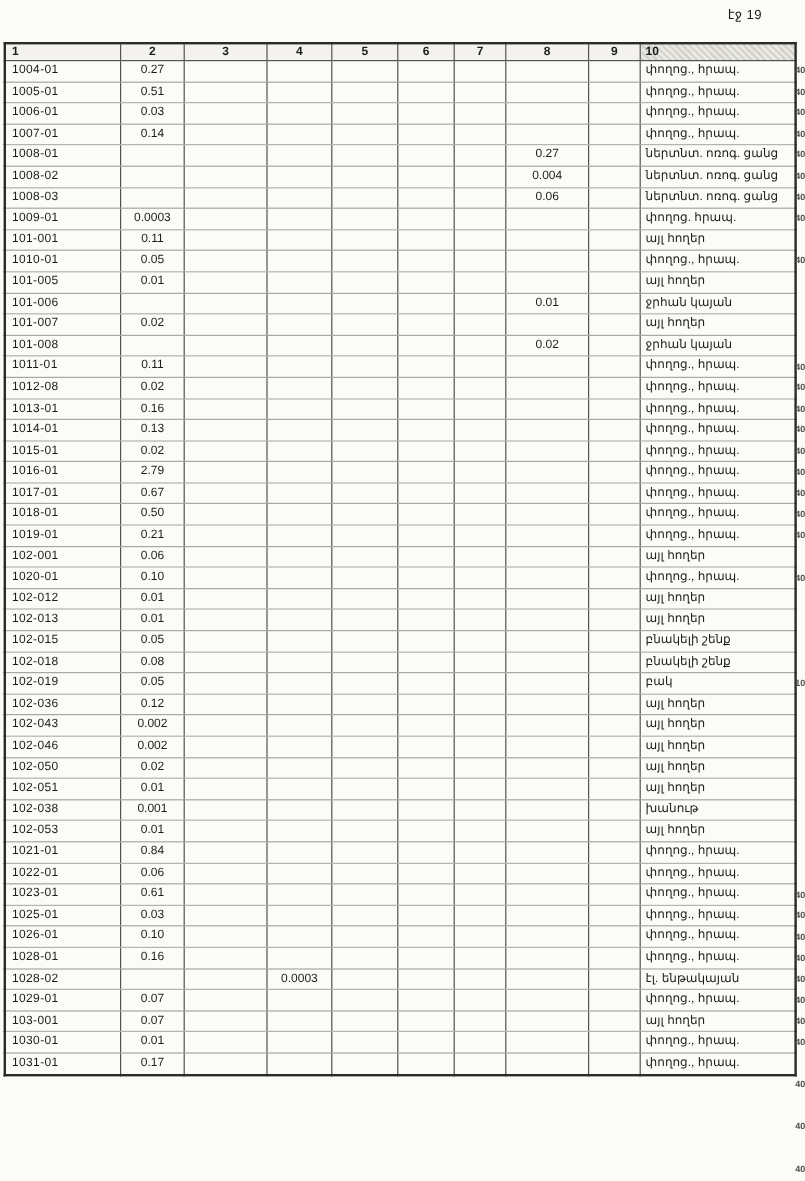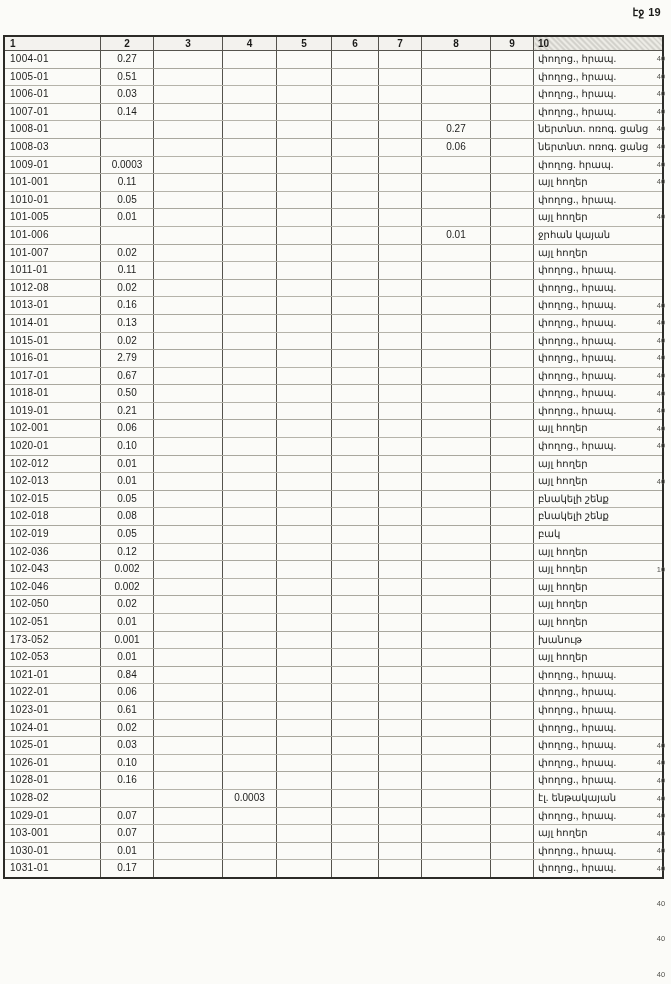--- a/index.html
+++ b/index.html
@@ -11,23 +11,23 @@
     height: 984px;
     position: relative;
     background: #fbfbf8;
     font-family: "Liberation Sans", sans-serif;
     color: #1c1c1a;
     overflow: hidden;
   }
   .page-label {
     position: absolute;
     top: 6px;
-    right: 10px;
+    right: 36px;
     font-size: 11px;
-    font-weight: bold;
+    font-weight: normal;
     letter-spacing: 0.3px;
   }
   table.doc-table {
     position: absolute;
     left: 3px;
     top: 35px;
     width: 643px;
     border-collapse: collapse;
     table-layout: fixed;
     border: 2px solid #2c2b27;
@@ -73,21 +73,22 @@
     position: absolute;
     left: 651px;
     top: 50px;
     width: 20px;
   }
   .margin-mark {
     height: 17.62px;
     line-height: 17.62px;
     font-size: 7.5px;
     color: #53524d;
-    text-align: center;
+    text-align: right;
+    font-weight: bold;
   }
 </style>
 </head>
 <body>
 
 <div class="page-label">էջ 19</div>
 
 <table class="doc-table">
   <thead>
     <tr id="header-row">
@@ -158,20 +159,32 @@
         <td class="col3"></td>
         <td class="col4"></td>
         <td class="col5"></td>
         <td class="col6"></td>
         <td class="col7"></td>
         <td class="col8">0.27</td>
         <td class="col9"></td>
         <td class="col10">ներտնտ. ոռոգ. ցանց</td>
       </tr>
       <tr>
+        <td class="col1">1008-02</td>
+        <td class="col2"></td>
+        <td class="col3"></td>
+        <td class="col4"></td>
+        <td class="col5"></td>
+        <td class="col6"></td>
+        <td class="col7"></td>
+        <td class="col8">0.004</td>
+        <td class="col9"></td>
+        <td class="col10">ներտնտ. ոռոգ. ցանց</td>
+      </tr>
+      <tr>
         <td class="col1">1008-03</td>
         <td class="col2"></td>
         <td class="col3"></td>
         <td class="col4"></td>
         <td class="col5"></td>
         <td class="col6"></td>
         <td class="col7"></td>
         <td class="col8">0.06</td>
         <td class="col9"></td>
         <td class="col10">ներտնտ. ոռոգ. ցանց</td>
@@ -242,20 +255,32 @@
         <td class="col3"></td>
         <td class="col4"></td>
         <td class="col5"></td>
         <td class="col6"></td>
         <td class="col7"></td>
         <td class="col8"></td>
         <td class="col9"></td>
         <td class="col10">այլ հողեր</td>
       </tr>
       <tr>
+        <td class="col1">101-008</td>
+        <td class="col2"></td>
+        <td class="col3"></td>
+        <td class="col4"></td>
+        <td class="col5"></td>
+        <td class="col6"></td>
+        <td class="col7"></td>
+        <td class="col8">0.02</td>
+        <td class="col9"></td>
+        <td class="col10">ջրհան կայան</td>
+      </tr>
+      <tr>
         <td class="col1">1011-01</td>
         <td class="col2">0.11</td>
         <td class="col3"></td>
         <td class="col4"></td>
         <td class="col5"></td>
         <td class="col6"></td>
         <td class="col7"></td>
         <td class="col8"></td>
         <td class="col9"></td>
         <td class="col10">փողոց., հրապ.</td>
@@ -494,21 +519,21 @@
         <td class="col3"></td>
         <td class="col4"></td>
         <td class="col5"></td>
         <td class="col6"></td>
         <td class="col7"></td>
         <td class="col8"></td>
         <td class="col9"></td>
         <td class="col10">այլ հողեր</td>
       </tr>
       <tr>
-        <td class="col1">173-052</td>
+        <td class="col1">102-038</td>
         <td class="col2">0.001</td>
         <td class="col3"></td>
         <td class="col4"></td>
         <td class="col5"></td>
         <td class="col6"></td>
         <td class="col7"></td>
         <td class="col8"></td>
         <td class="col9"></td>
         <td class="col10">խանութ</td>
       </tr>
@@ -544,32 +569,20 @@
         <td class="col5"></td>
         <td class="col6"></td>
         <td class="col7"></td>
         <td class="col8"></td>
         <td class="col9"></td>
         <td class="col10">փողոց., հրապ.</td>
       </tr>
       <tr>
         <td class="col1">1023-01</td>
         <td class="col2">0.61</td>
-        <td class="col3"></td>
-        <td class="col4"></td>
-        <td class="col5"></td>
-        <td class="col6"></td>
-        <td class="col7"></td>
-        <td class="col8"></td>
-        <td class="col9"></td>
-        <td class="col10">փողոց., հրապ.</td>
-      </tr>
-      <tr>
-        <td class="col1">1024-01</td>
-        <td class="col2">0.02</td>
         <td class="col3"></td>
         <td class="col4"></td>
         <td class="col5"></td>
         <td class="col6"></td>
         <td class="col7"></td>
         <td class="col8"></td>
         <td class="col9"></td>
         <td class="col10">փողոց., հրապ.</td>
       </tr>
       <tr>

